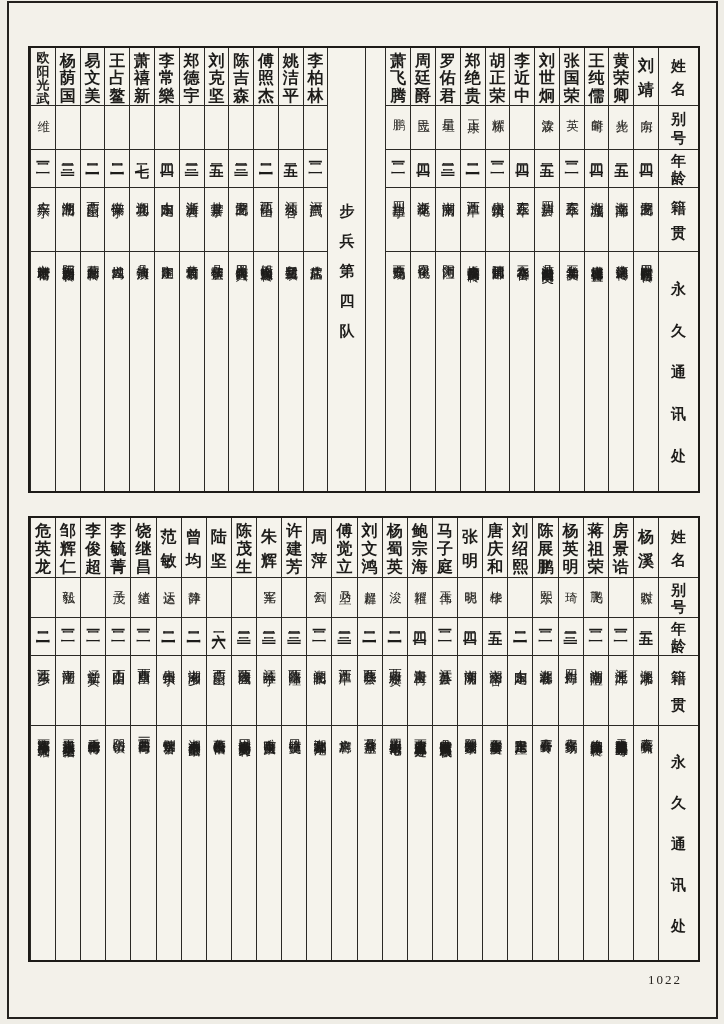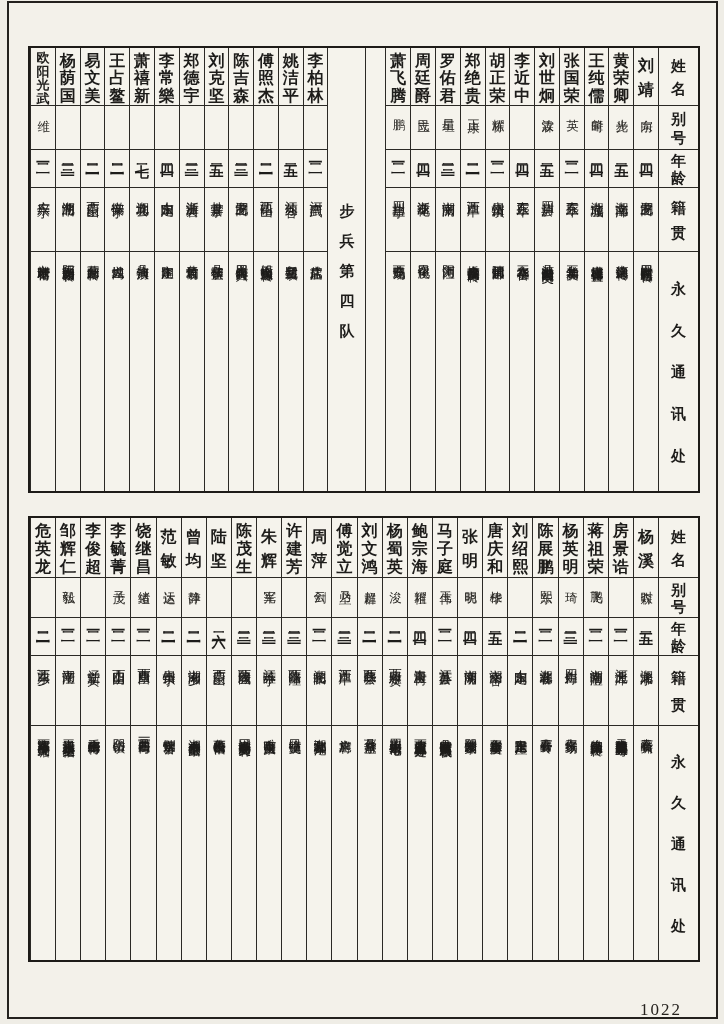--- a/index.html
+++ b/index.html
@@ -60,22 +60,22 @@
   .vtext{
     writing-mode:vertical-rl;text-orientation:upright;
     line-height:1.08;letter-spacing:1px;
     white-space:pre-wrap;
   }
   .v-alias{font-size:12.5px;color:#2a2824;}
   .v-age{font-size:14px;font-weight:600;}
   .v-origin{font-size:13px;}
   .v-addr{font-size:12.5px;letter-spacing:0.5px;}
   .page-number{
-    position:absolute;right:42px;top:1000px;
-    font-size:17px;letter-spacing:2px;color:#26231f;
+    position:absolute;right:42px;top:972px;
+    font-size:13px;letter-spacing:2px;color:#26231f;
   }
 </style>
 </head>
 <body>
 
 <div class="page-frame"></div>
 
 <div class="tbl t1" id="table-top">
     <div class="col col-h">
       <div class="c r-name">

